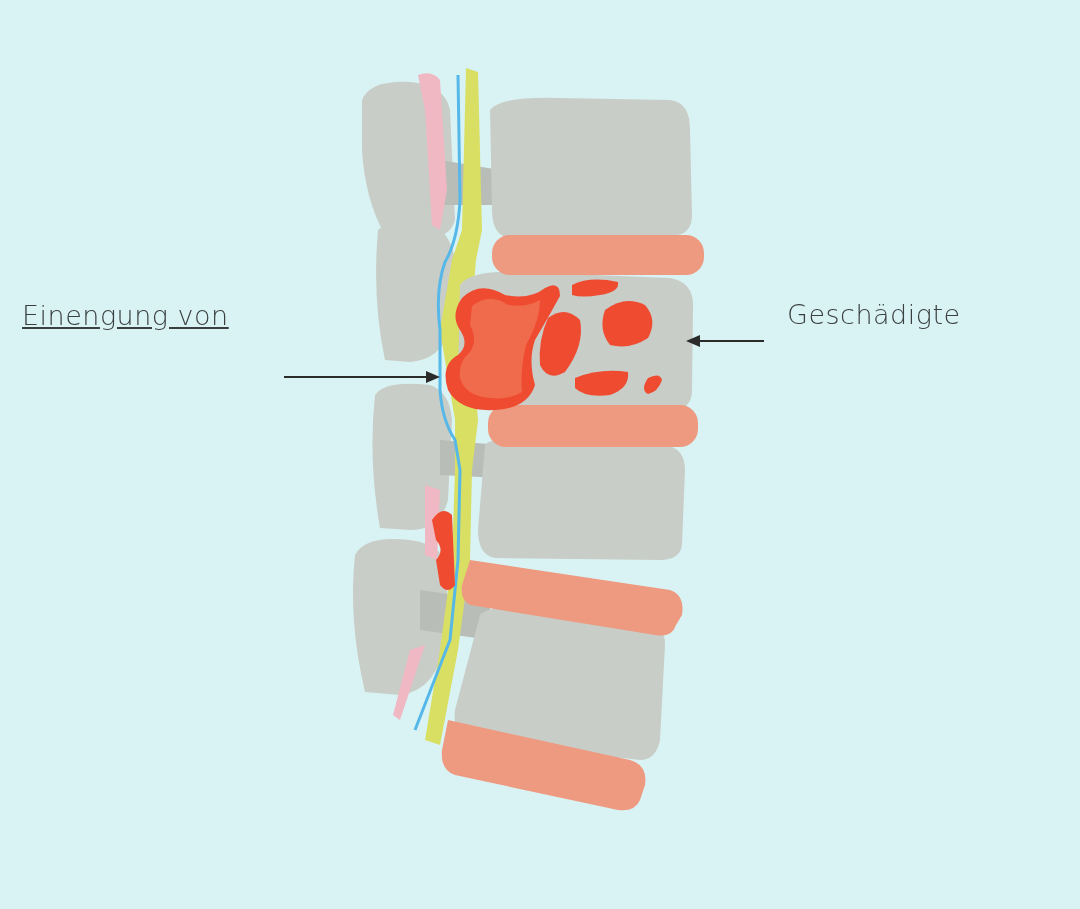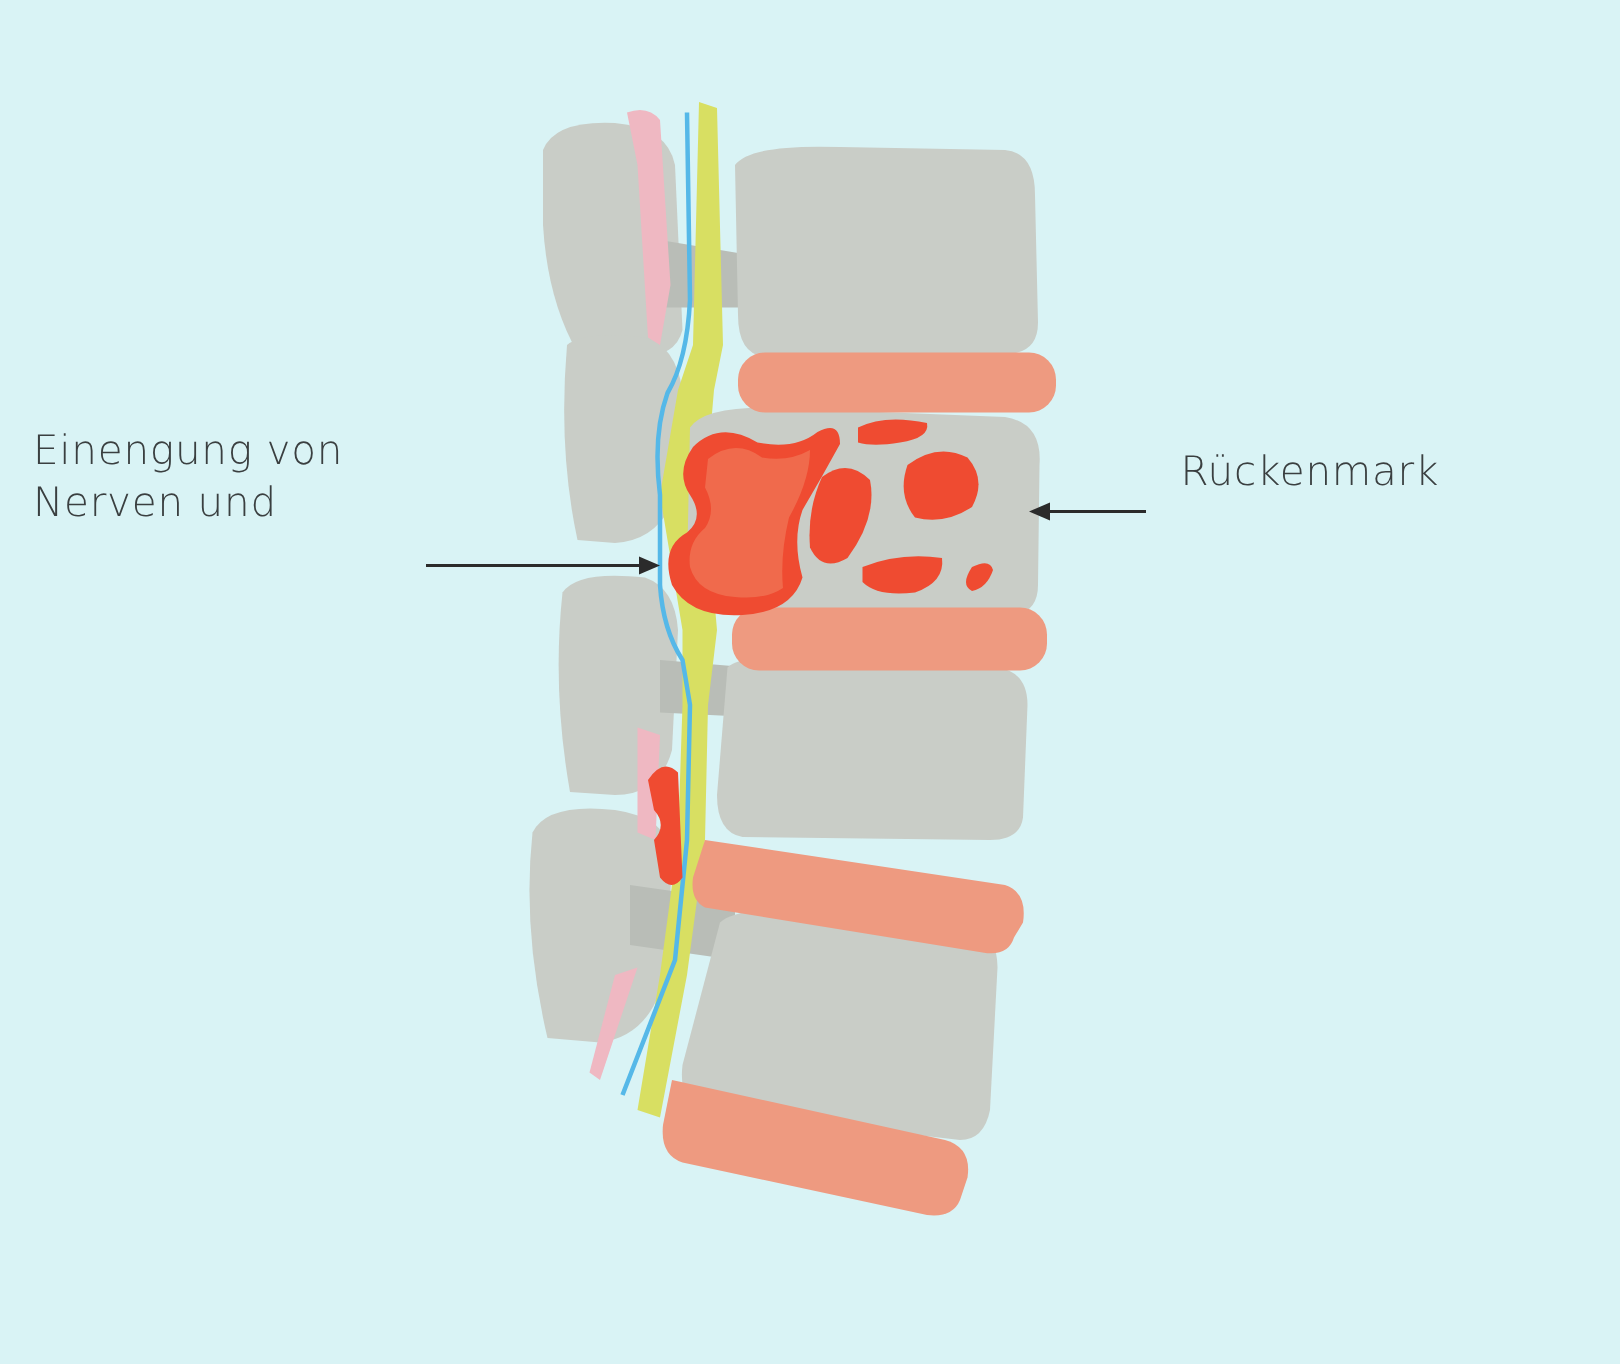--- a/index.html
+++ b/index.html
@@ -13,21 +13,21 @@
     .label {
       position: absolute;
       color: #3a3f40;
       font-size: 27px;
       line-height: 35px;
       font-weight: 300;
       letter-spacing: 0.5px;
       white-space: nowrap;
     }
     .label span { display: block; }
-    #label-left { left: 22px; top: 283px; }
+    #label-left { left: 22px; top: 298px; text-decoration: underline; }
     #label-right { left: 787px; top: 297px; }
   </style>
 </head>
 <body>
 
 <svg class="canvas" viewBox="0 0 1080 909" xmlns="http://www.w3.org/2000/svg">
 
   <g>
     <path d="M362 100 Q370 80 410 82 Q445 85 450 110 L455 220 Q450 240 420 238 L385 235 Q365 200 362 150 Z" fill="#c9cdc7"></path>
     <path d="M378 230 Q390 220 430 225 Q450 230 455 260 L450 330 Q440 360 410 362 L385 360 Q372 300 378 230 Z" fill="#c9cdc7"></path>
@@ -79,18 +79,17 @@
     <polygon points="440,377 426,371 426,383" fill="#2b2b2b"></polygon>
   </g>
   <g>
     <line x1="700" y1="341" x2="764" y2="341" stroke="#2b2b2b" stroke-width="2"></line>
     <polygon points="686,341 700,335 700,347" fill="#2b2b2b"></polygon>
   </g>
 </svg>
 
 <div class="label" id="label-left">
   <span>Einengung von</span>
-  <span>Nerven und</span>
 </div>
 
 <div class="label" id="label-right">
-  <span>Rückenmark</span>
+  <span>Geschädigte</span>
 </div>
 
 </body></html>

